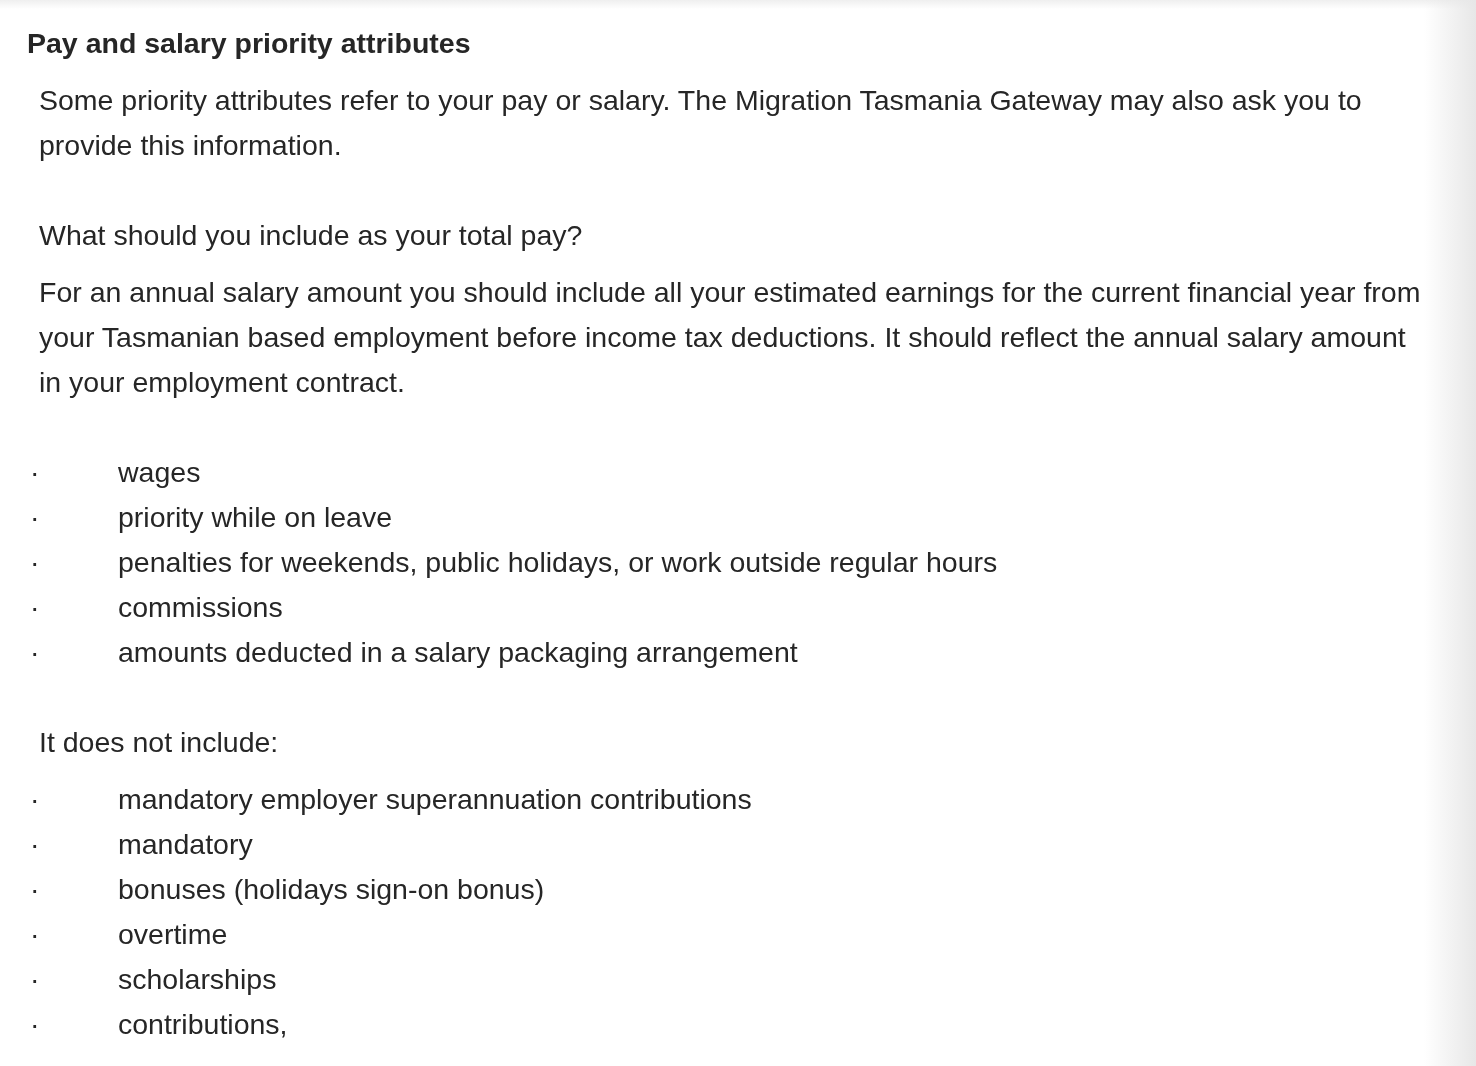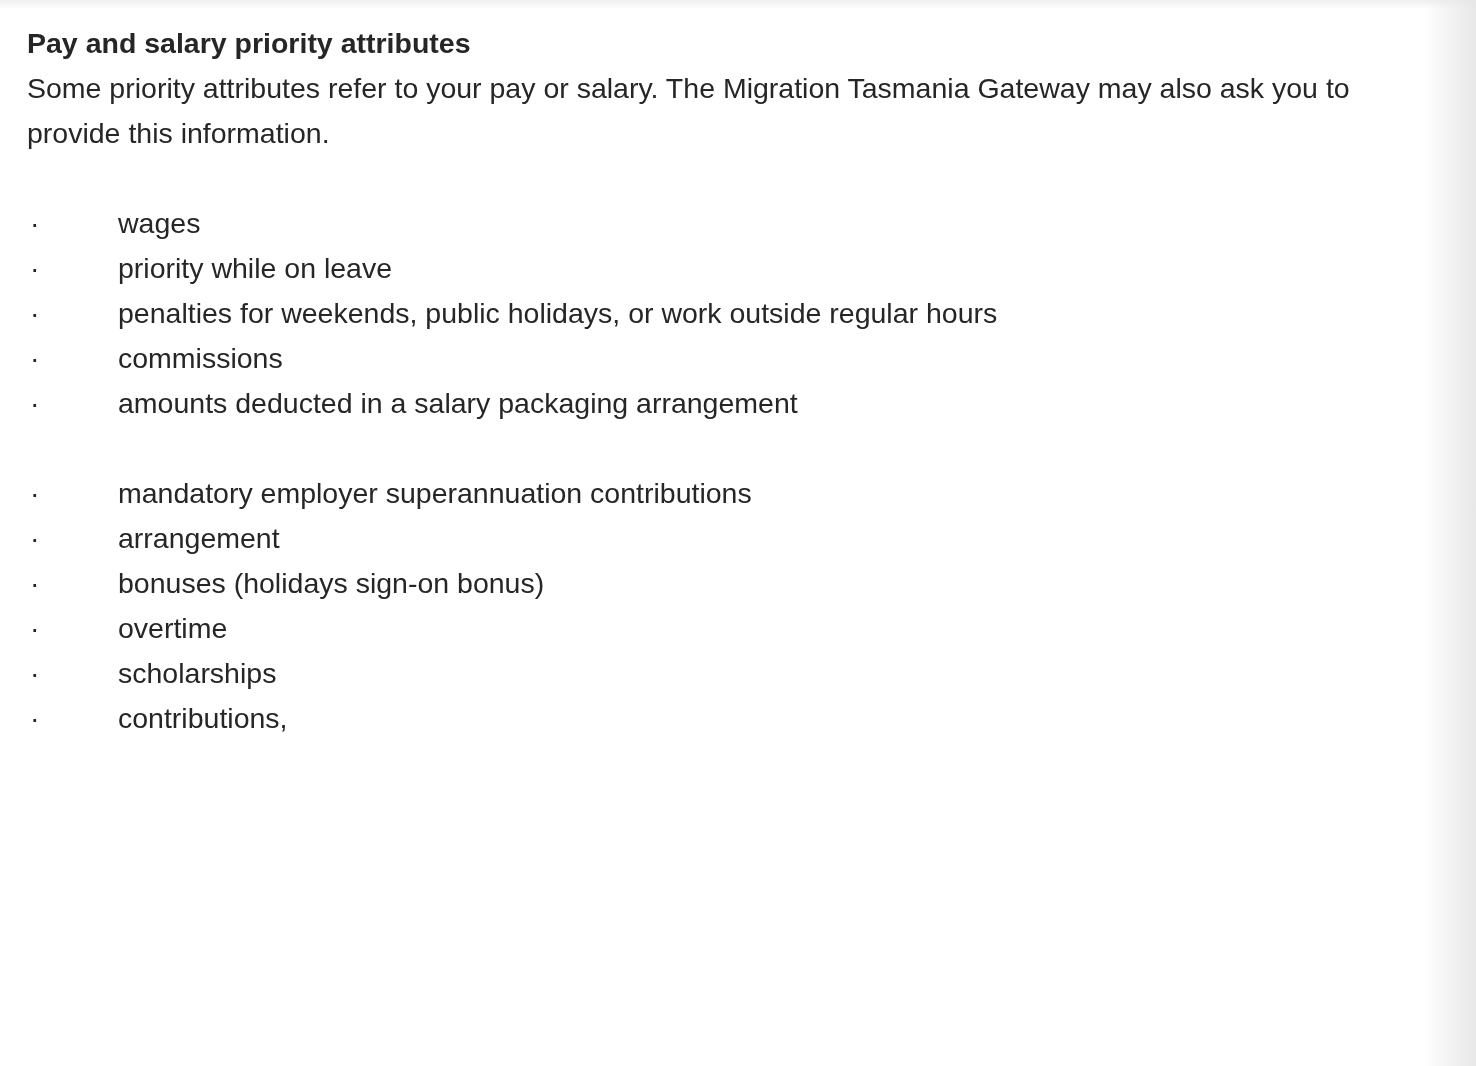--- a/index.html
+++ b/index.html
@@ -23,21 +23,21 @@
     line-height: 45px;
     color: #262626;
   }
   .heading {
     margin: 0;
     font-size: 28.5px;
     line-height: 45px;
     font-weight: 700;
     color: #262626;
   }
-  .para { margin: 0; }
+  .para { margin: 12px; }
   .gap-after { margin-bottom: 45px; }
   ul.dotted-list {
     list-style: none;
     margin: 0;
     padding: 0;
   }
   ul.dotted-list.gap-after { margin-bottom: 45px; }
   ul.dotted-list li {
     display: flex;
     align-items: baseline;
@@ -69,20 +69,22 @@
 </style>
 </head>
 <body>
 
 <div class="page">
 
   <h1 class="heading">Pay and salary priority attributes</h1>
 
   <p class="para gap-after">Some priority attributes refer to your pay or salary. The Migration Tasmania Gateway may also ask you to provide this information.</p>
 
+  <p class="para">What should you include as your total pay?</p>
+  <p class="para gap-after">For an annual salary amount you should include all your estimated earnings for the current financial year from your Tasmanian based employment before income tax deductions. It should reflect the annual salary amount in your employment contract.</p>
 
   <ul class="dotted-list gap-after">
     <li>
       <span class="bullet-marker">·</span>
       <span class="li-text">wages</span>
     </li>
     <li>
       <span class="bullet-marker">·</span>
       <span class="li-text">priority while on leave</span>
     </li>
@@ -93,28 +95,29 @@
     <li>
       <span class="bullet-marker">·</span>
       <span class="li-text">commissions</span>
     </li>
     <li>
       <span class="bullet-marker">·</span>
       <span class="li-text">amounts deducted in a salary packaging arrangement</span>
     </li>
   </ul>
 
+  <p class="para">It does not include:</p>
   <ul class="dotted-list">
     <li>
       <span class="bullet-marker">·</span>
       <span class="li-text">mandatory employer superannuation contributions</span>
     </li>
     <li>
       <span class="bullet-marker">·</span>
-      <span class="li-text">arrangement</span>
+      <span class="li-text">mandatory</span>
     </li>
     <li>
       <span class="bullet-marker">·</span>
       <span class="li-text">bonuses (holidays sign-on bonus)</span>
     </li>
     <li>
       <span class="bullet-marker">·</span>
       <span class="li-text">overtime</span>
     </li>
     <li>

